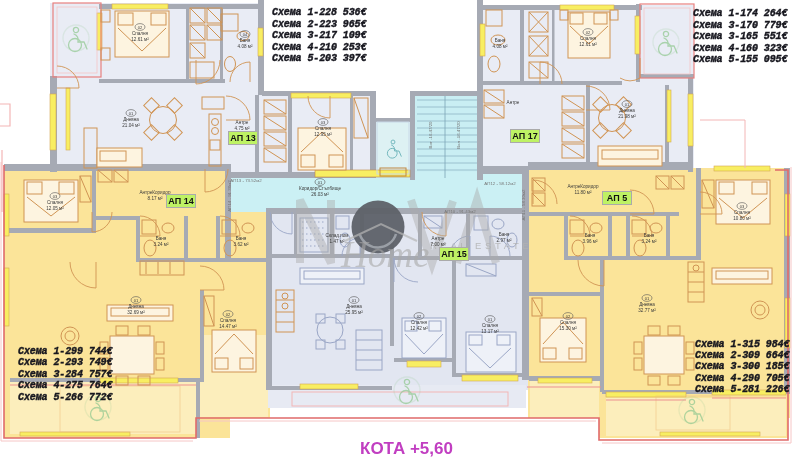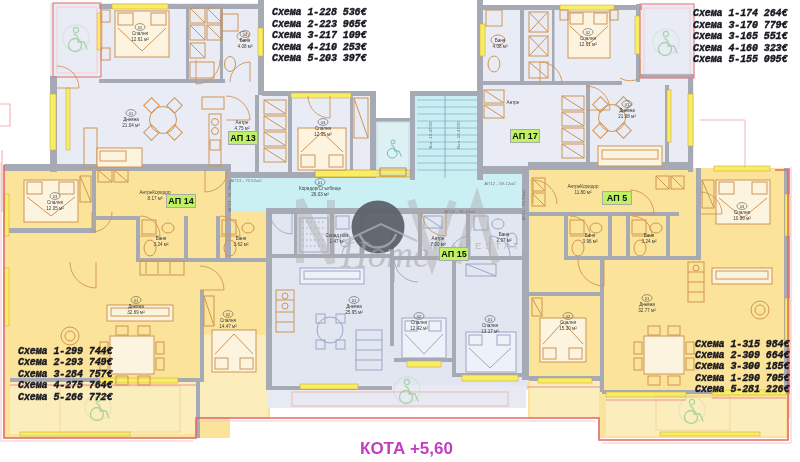--- a/index.html
+++ b/index.html
@@ -588,21 +588,21 @@
 <div>Схема 1-299 744€</div>
       <div>Схема 2-293 749€</div>
       <div>Схема 3-284 757€</div>
       <div>Схема 4-275 764€</div>
       <div>Схема 5-266 772€</div>
 </div>
 <div class="sch" id="t5" style="left:695px;top:339px;font-size:10px;letter-spacing:-0.1px;line-height:11.2px;text-align:center;">
 <div>Схема 1-315 984€</div>
       <div>Схема 2-309 664€</div>
       <div>Схема 3-300 185€</div>
-      <div>Схема 1-290 705€</div>
+      <div>Схема 4-290 705€</div>
       <div>Схема 5-281 226€</div>
 </div>
 <div id="kota" style="position:absolute;left:360px;top:439px;font-size:17px;font-weight:bold;color:#c13ec1;transform:scaleX(1);transform-origin:0 0;">КОТА +5,60</div>
 
 <div class="apl" style="left:228px;top:131px;width:28px;height:12px;line-height:12px;">АП 13</div>
 <div class="apl" style="left:510px;top:129px;width:28px;height:12px;line-height:12px;">АП 17</div>
 <div class="apl" style="left:166px;top:194px;width:28px;height:12px;line-height:12px;">АП 14</div>
 <div class="apl" style="left:602px;top:191px;width:28px;height:12px;line-height:12px;">АП 5</div>
 <div class="apl" style="left:432px;top:247px;width:28px;height:12px;line-height:12px;margin-left:7px;">АП 15</div>
 </div>

